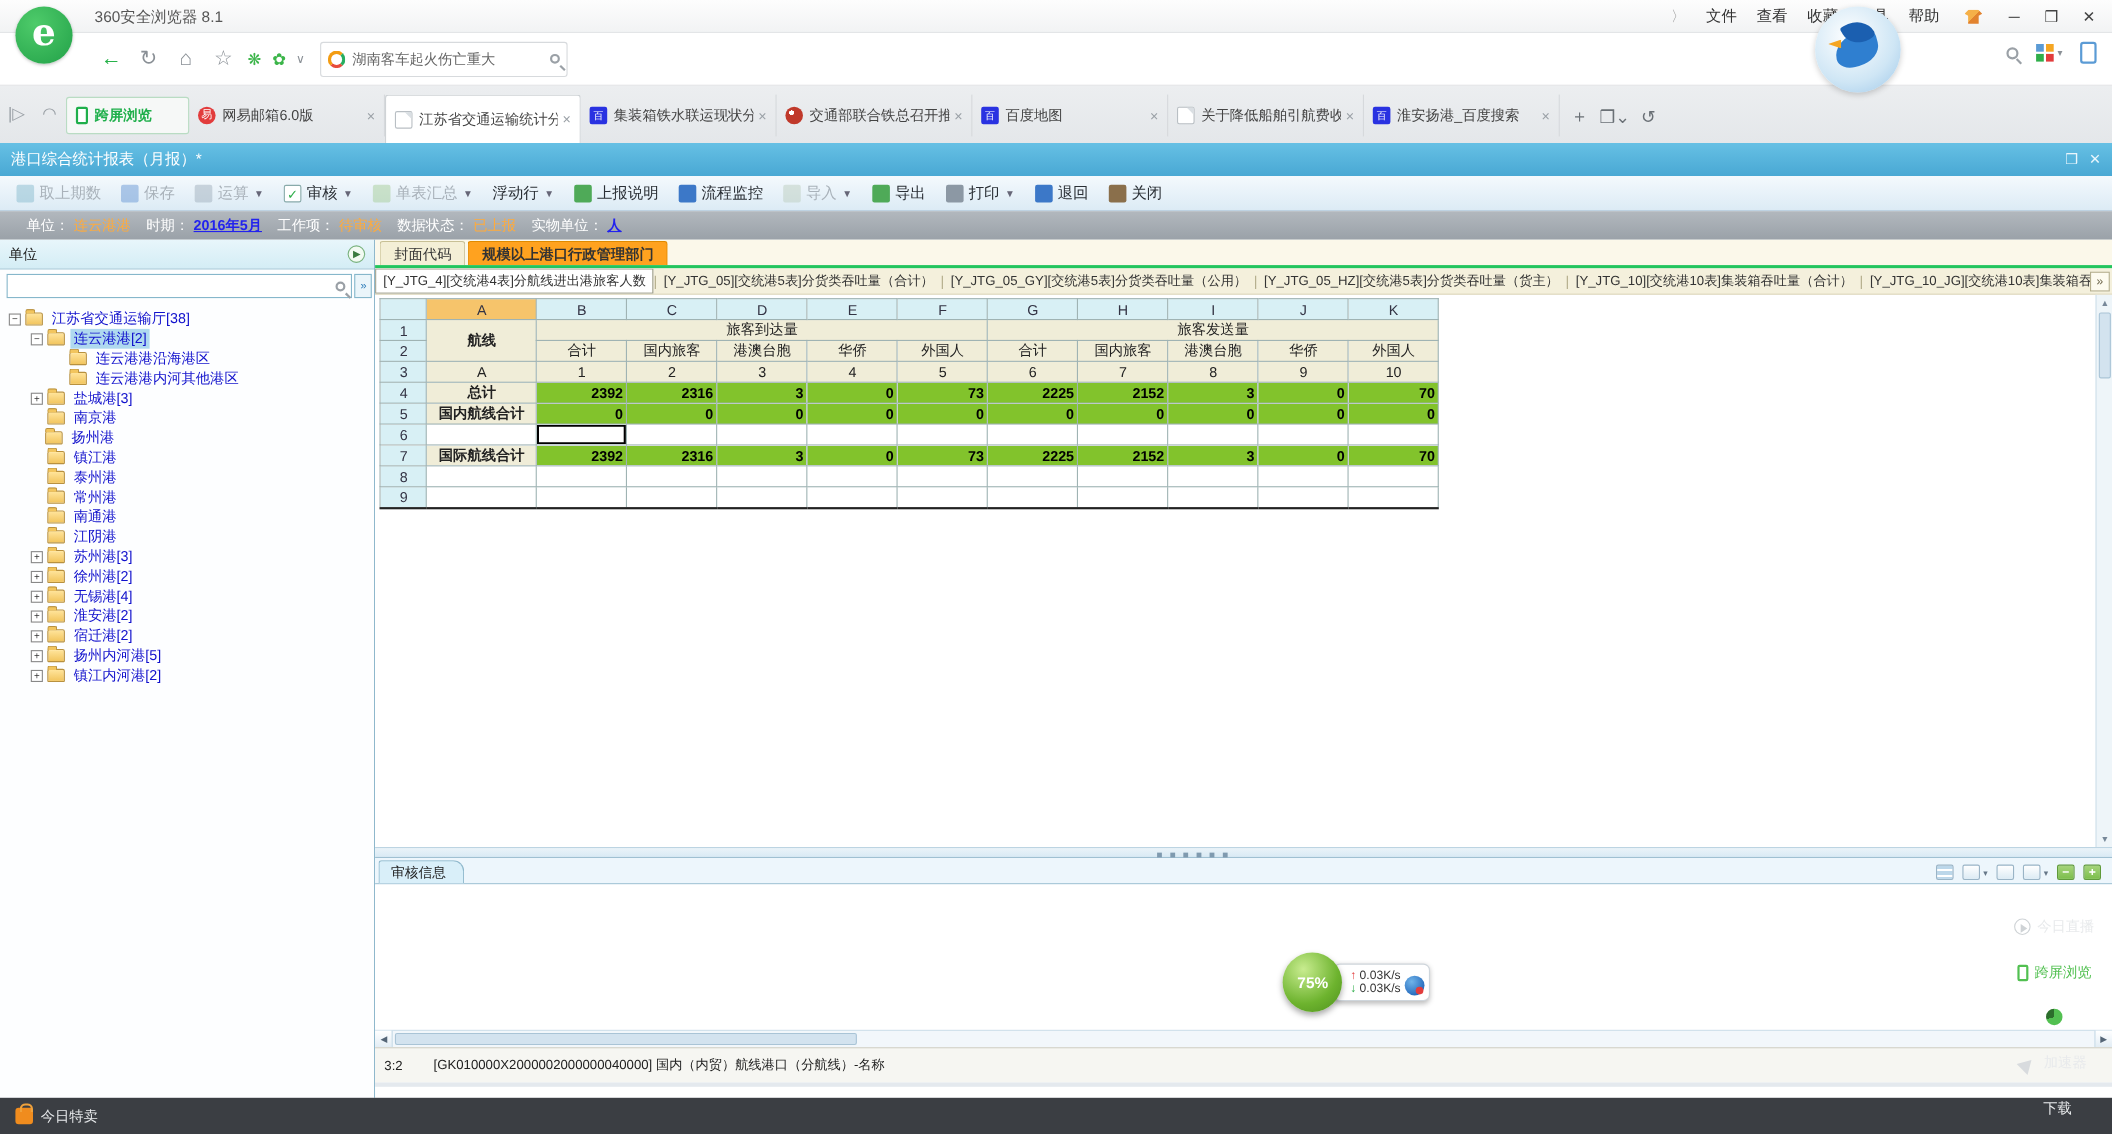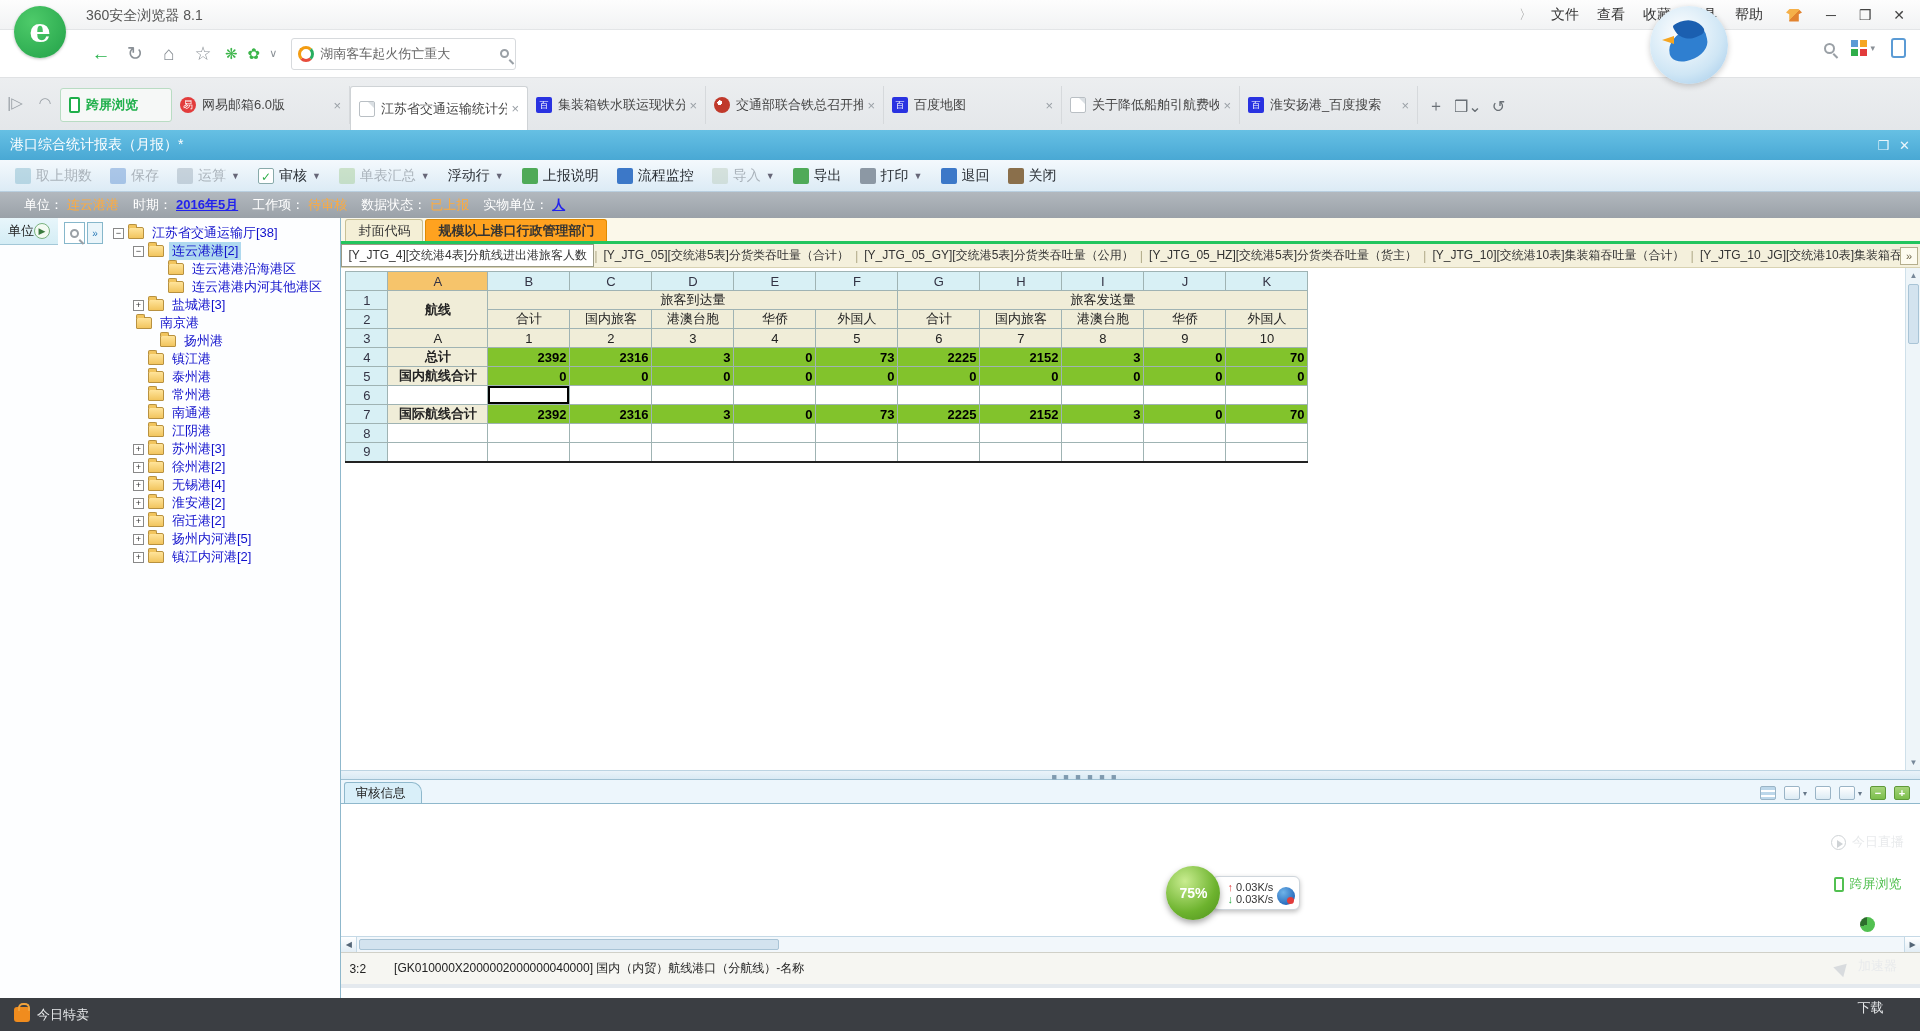--- a/index.html
+++ b/index.html
@@ -82,21 +82,21 @@
 
   
   .infobar { position:absolute; left:0; top:192px; width:1920px; height:26px; background:linear-gradient(#b2b8be,#9aa1a8); display:flex; align-items:center; padding-left:10px; font-size:13px; }
   .info-label { color:#fff; margin-left:14px; }
   .info-val { margin-left:4px; }
   .v-orange { color:#ffab3c; }
   .v-link { color:#2222ee; text-decoration:underline; font-weight:bold; }
 
   
   .content { position:absolute; left:0; top:218px; width:1920px; height:780px; display:flex; }
-  .unit-panel { width:437px; height:780px; background:#fdfeff; border-right:1px solid #8fb8cc; display:flex; }
+  .unit-panel { width:437px; height:780px; background:#fdfeff; border-right:1px solid #8fb8cc; display:flex; flex-direction:column; }
   .unit-hdr { height:27px; background:linear-gradient(#e8f6fb,#d4edf5); border-bottom:1px solid #a3c8d8; display:flex; align-items:center; padding:0 8px; font-size:13px; }
   .unit-circle { margin-left:auto; width:16px; height:16px; border-radius:50%; border:1px solid #79b27e; background:#f2faf2; color:#3a7a3f; font-size:9px; text-align:center; line-height:15px; }
   .tree-searchrow { height:30px; display:flex; align-items:center; padding:4px 2px 4px 6px; }
   .tree-search { flex:1; height:22px; border:1px solid #86b7cb; background:#fff; display:flex; align-items:center; padding:0 5px; }
   .tree-search .mag { margin-left:auto; }
   .gg-btn { width:16px; height:22px; border:1px solid #86b7cb; background:#eaf5fa; color:#2a7ab8; font-size:10px; text-align:center; line-height:21px; margin-left:2px; }
   #tree { flex:1; overflow:hidden; padding-top:6px; }
   .tree-row { display:flex; align-items:center; height:18px; font-size:13px; color:#1111cc; white-space:nowrap; }
   .expander { width:11px; height:11px; border:1px solid #888; background:#fff; font-size:9px; line-height:9px; text-align:center; color:#333; margin-right:4px; flex:0 0 auto; }
   .exp-none { width:11px; margin-right:4px; border:none; background:transparent; }
@@ -405,26 +405,26 @@
           <div class="tree-row" style="padding-left: 48px;">
             <span class="exp-none"></span>
             <span class="folder"></span>
             <span class="tree-label">连云港港内河其他港区</span>
           </div>
           <div class="tree-row" style="padding-left: 28px;">
             <span class="expander">+</span>
             <span class="folder"></span>
             <span class="tree-label">盐城港[3]</span>
           </div>
-          <div class="tree-row" style="padding-left: 16px;">
+          <div class="tree-row" style="padding-left: 28px;">
             <span class="exp-none"></span>
             <span class="folder"></span>
             <span class="tree-label">南京港</span>
           </div>
-          <div class="tree-row" style="padding-left: 40px;">
+          <div class="tree-row" style="padding-left: 26px;">
             <span class="exp-none"></span>
             <span class="folder"></span>
             <span class="tree-label">扬州港</span>
           </div>
           <div class="tree-row" style="padding-left: 28px;">
             <span class="exp-none"></span>
             <span class="folder"></span>
             <span class="tree-label">镇江港</span>
           </div>
           <div class="tree-row" style="padding-left: 28px;">

